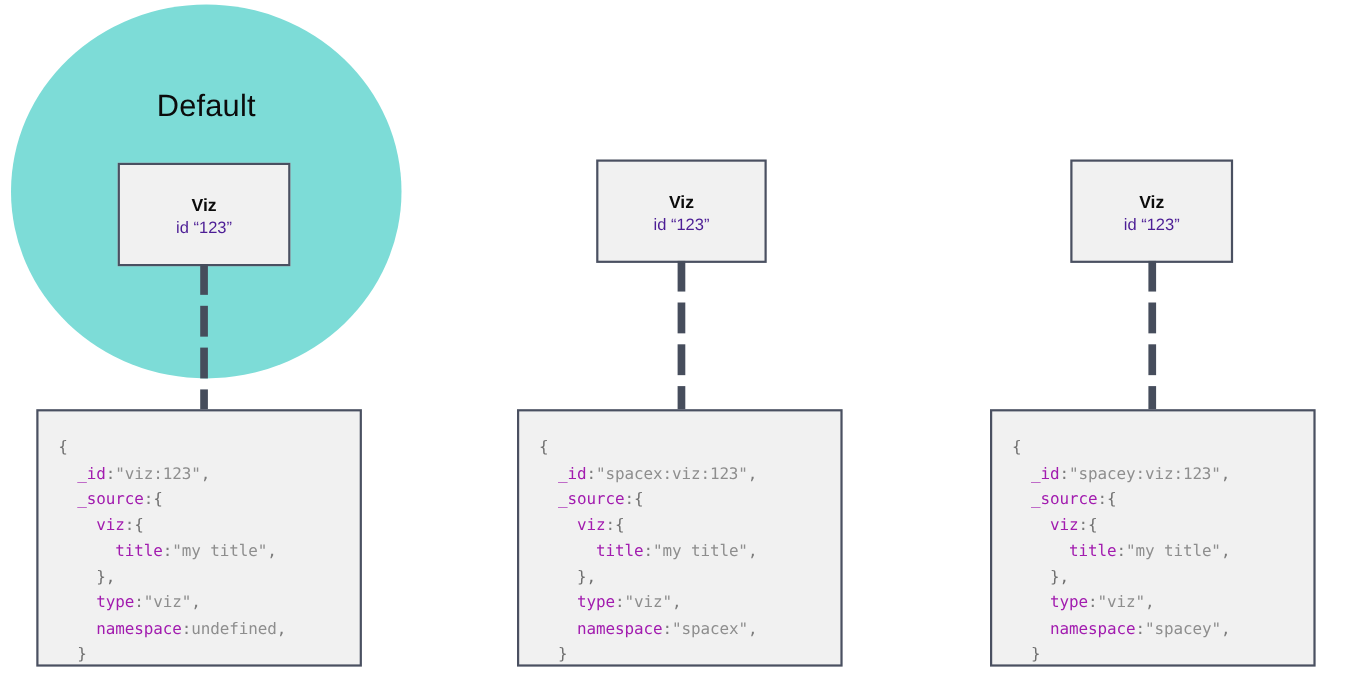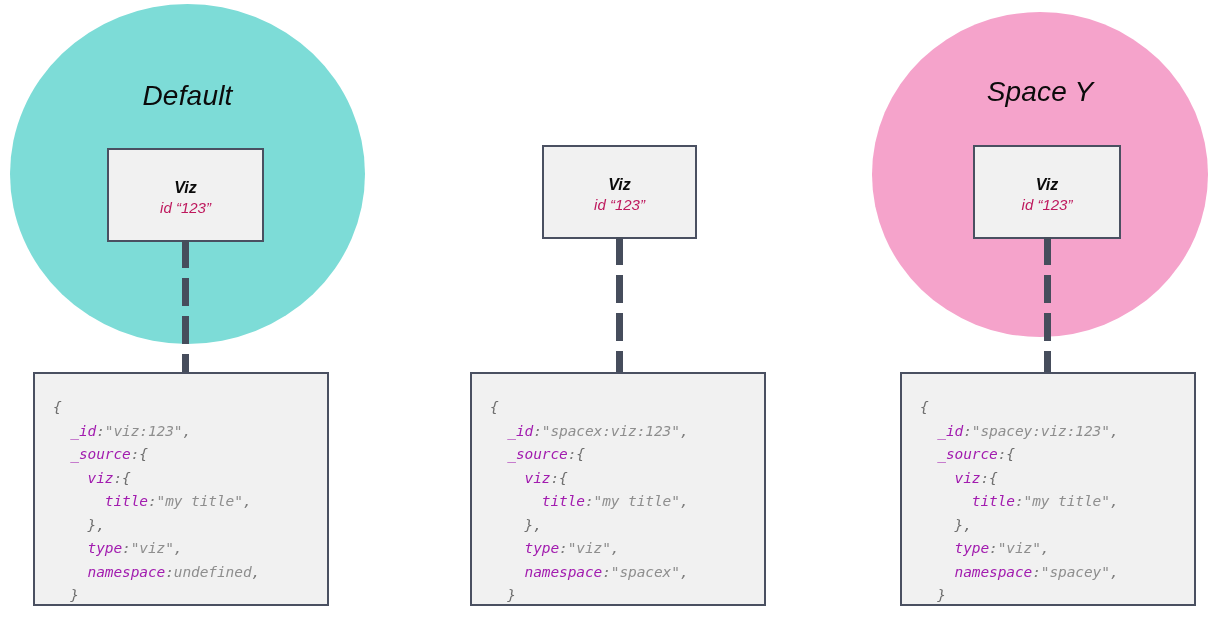--- a/index.html
+++ b/index.html
@@ -20,21 +20,20 @@
     left: 0; top: 0;
     width: 1228px;
     height: 622px;
   }
 
   
   .column {
     position: absolute;
     top: 0;
     height: 622px;
-    font-style: italic;
   }
   .col-0 { left: 0px;   width: 380px; }
   .col-1 { left: 440px; width: 360px; }
   .col-2 { left: 860px; width: 360px; }
 
   
   .circle {
     position: absolute;
     border-radius: 50%;
   }
@@ -71,21 +70,21 @@
 
   .viz-title {
     font-size: 16px;
     font-weight: bold;
     color: #0b0b0b;
     line-height: 19px;
     margin-top: 28px;
   }
   .viz-sub {
     font-size: 15px;
-    color: #be185d;
+    color: #4c1d95;
     line-height: 19px;
     margin-top: 1px;
   }
 
   
   .connector {
     position: absolute;
     width: 7px;
     background-image: linear-gradient(
       to bottom,
@@ -178,23 +177,20 @@
     <span class="b">},</span>
     <span class="k">type</span><span class="p">:</span><span class="s">"viz"</span><span class="p">,</span>
     <span class="k">namespace</span><span class="p">:</span><span class="s">"spacex"</span><span class="p">,</span>
   <span class="b">}</span>
 </pre>
     </div>
   </div>
 
   <div class="column col-2">
 
-    <div class="circle" style="background: rgb(245, 163, 203);">
-      <div class="circle-title">Space Y</div>
-    </div>
 
     <div class="viz-box">
       <div class="viz-title">Viz</div>
       <div class="viz-sub">id “123”</div>
     </div>
 
     <div class="connector"></div>
 
     <div class="code-box">
       <pre class="code-body"><span class="b">{</span>

